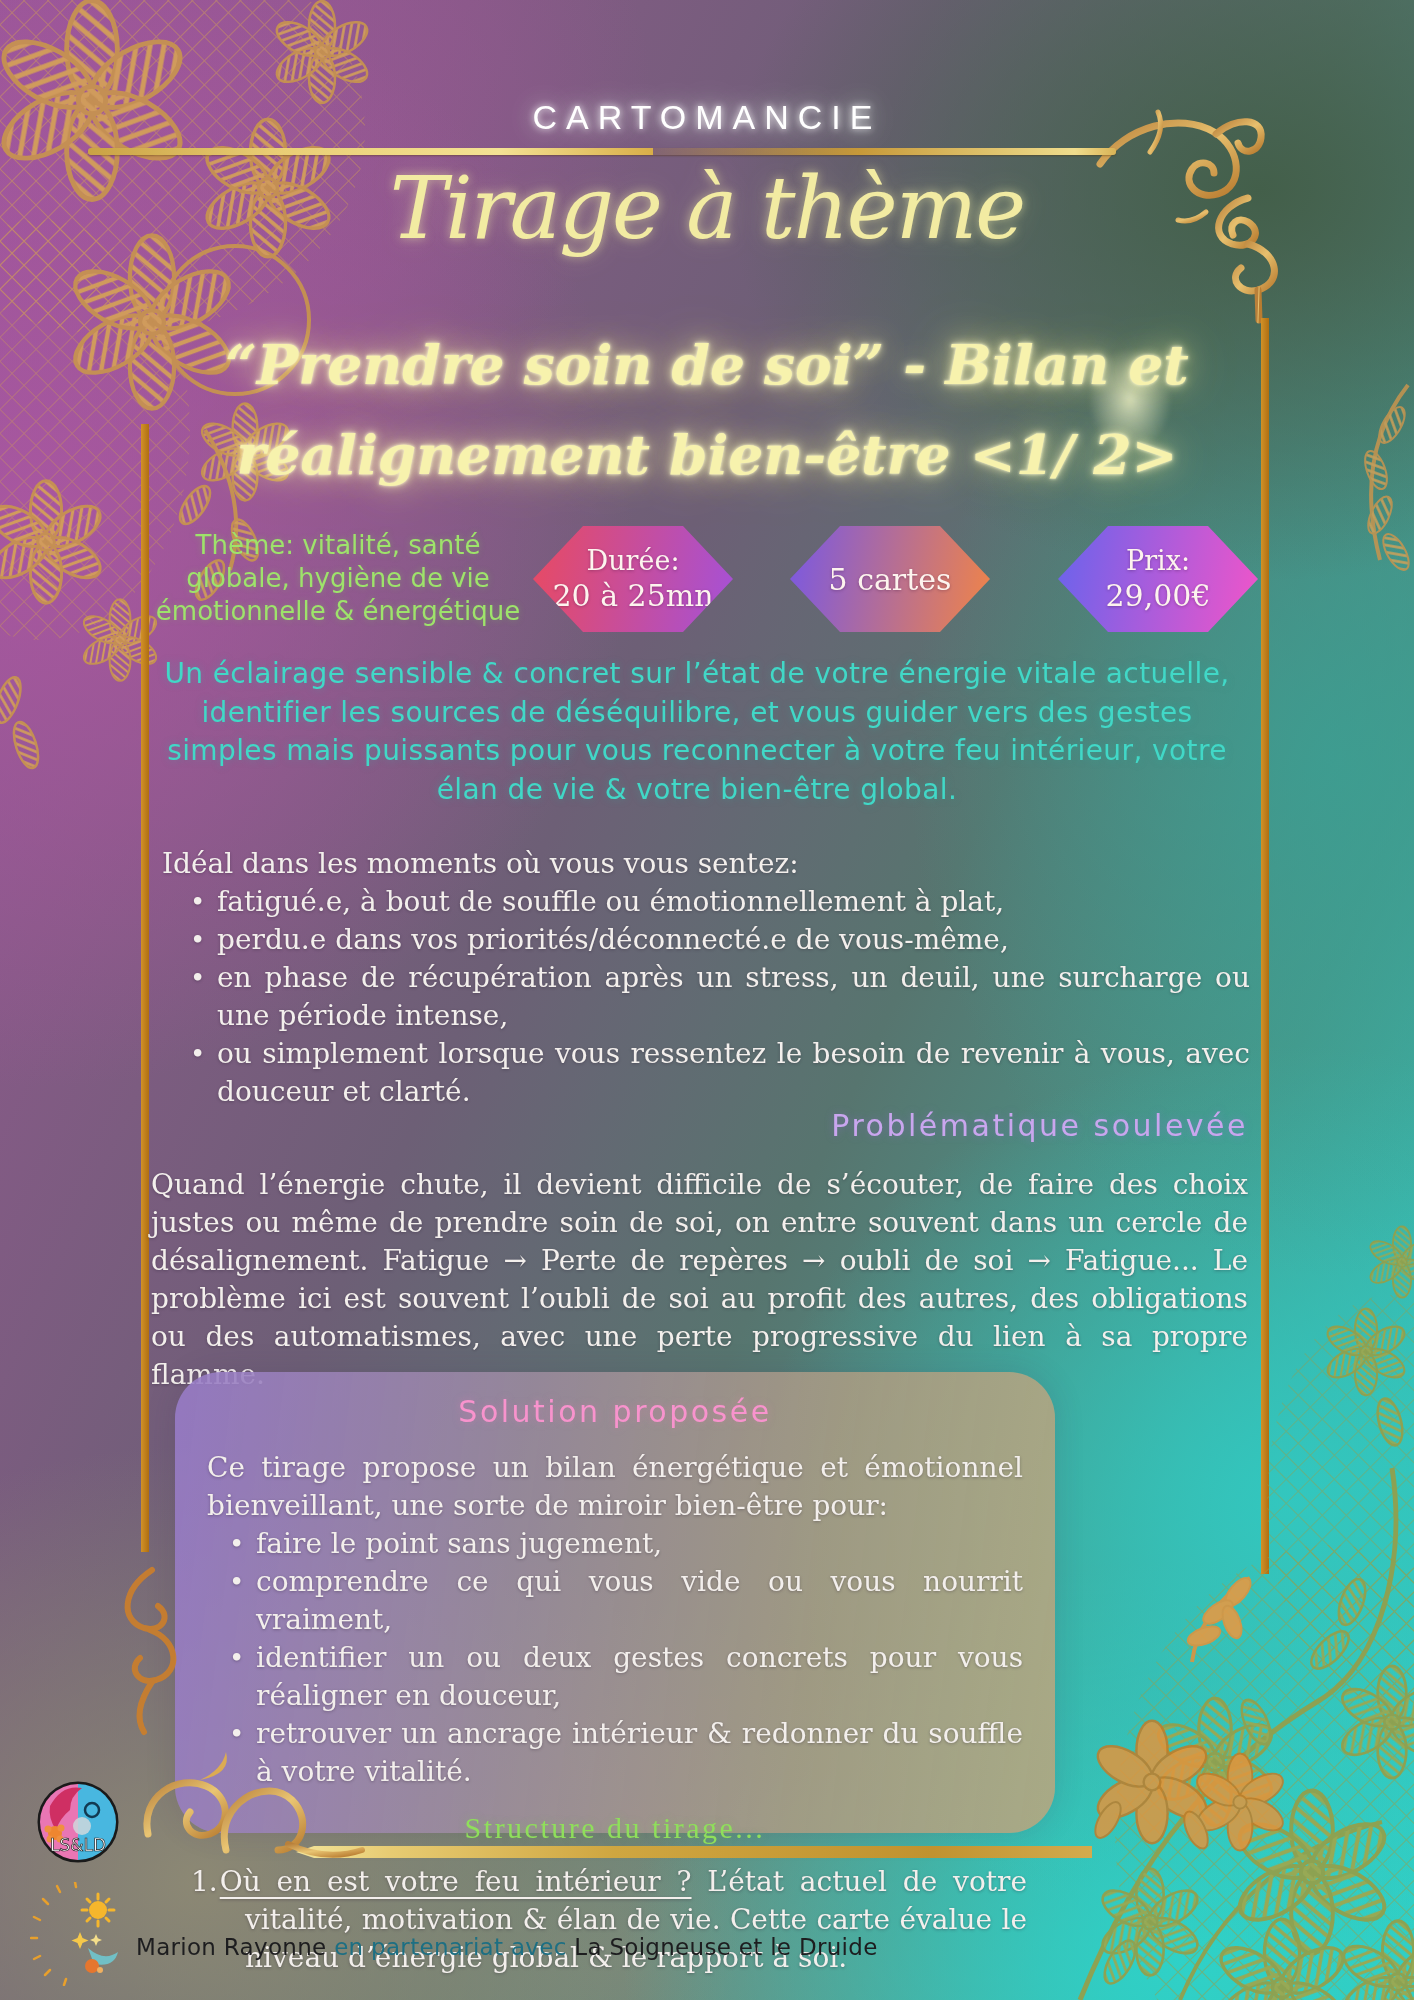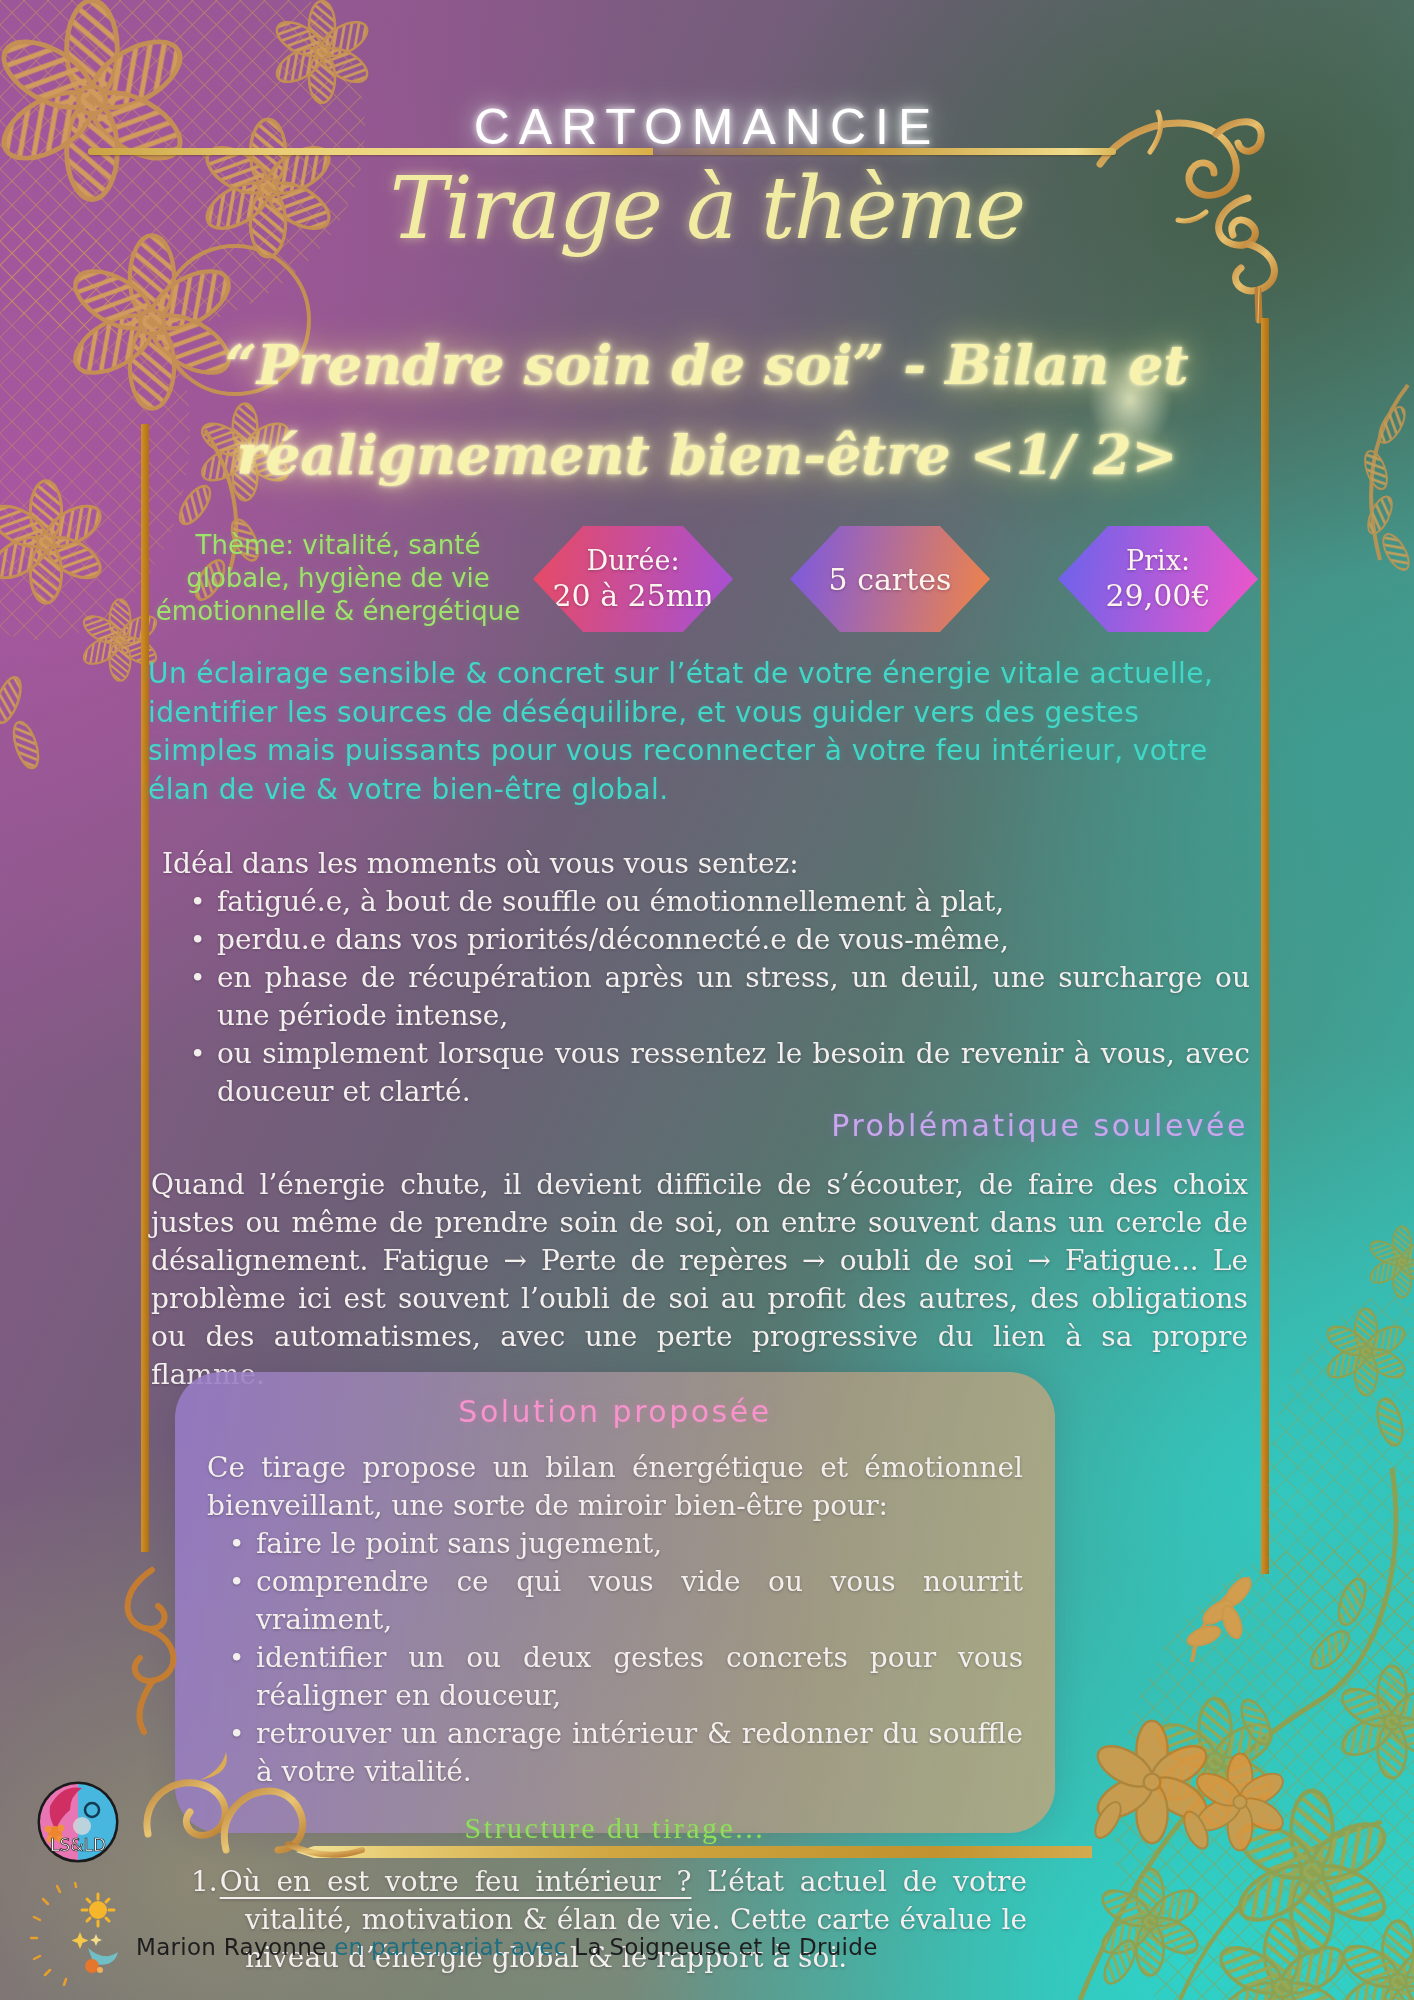--- a/index.html
+++ b/index.html
@@ -18,21 +18,21 @@
   }
   svg.decor{position:absolute;left:0;top:0;pointer-events:none;}
   #decor-back{z-index:1;}
   #decor-front{z-index:3;}
   .content{position:absolute;z-index:2;}
   .sparkle{position:absolute;z-index:2;left:1088px;top:348px;width:84px;height:104px;border-radius:50%;
     background:radial-gradient(closest-side,rgba(255,255,215,.75),rgba(255,255,215,0));filter:blur(2px);}
 
   
   .cartomancie{left:0;top:98px;width:100%;text-align:center;
-    font-family:"Liberation Sans","DejaVu Sans",sans-serif;font-size:50px;font-weight:400;
+    font-family:"Liberation Sans","DejaVu Sans",sans-serif;font-size:34px;font-weight:400;
     letter-spacing:9px;color:#ffffff;
     text-shadow:0 0 7px rgba(255,255,255,.95),0 0 22px rgba(235,255,235,.75),0 0 40px rgba(220,255,230,.4);}
   .goldline-top{left:88px;top:148px;width:1028px;height:7px;border-radius:3px;
     background:linear-gradient(90deg,#caa244 0%,#e9cd74 18%,#f4e294 40%,#d9ae48 55%,#c5923322 0%,#c79939 75%,#f0dd8d 96%,#d9b356 100%);
     box-shadow:0 1px 2px rgba(80,50,0,.4);}
   .script{font-family:"DejaVu Serif","Liberation Serif",serif;font-style:italic;text-align:center;width:100%;left:0;}
   .kicker{top:158px;font-size:86px;font-weight:400;color:#f2eba2;letter-spacing:-2px;
     text-shadow:0 0 10px rgba(250,245,170,.5),0 0 26px rgba(250,245,170,.28);}
   .title-line{font-weight:700;font-size:55px;color:#f7f2ad;letter-spacing:0;
     text-shadow:0 0 3px #fffbd0,0 0 10px rgba(255,252,190,.9),0 0 30px rgba(250,244,150,.65),0 0 55px rgba(250,244,150,.4);}
@@ -49,21 +49,21 @@
     display:flex;flex-direction:column;align-items:center;justify-content:center;gap:2px;
     color:#fdf4ee;text-shadow:0 1px 3px rgba(60,20,60,.35);}
   .hex .l1{font-size:27px;}
   .hex .l2{font-size:30px;}
   #hex-duree{left:533px;}
   #hex-cartes{left:790px;}
   #hex-cartes .l1{font-size:30px;}
   #hex-prix{left:1058px;}
 
   
-  .intro{left:148px;top:655px;width:1086px;text-align:left;
+  .intro{left:154px;top:655px;width:1086px;text-align:center;
     font-family:"DejaVu Sans","Liberation Sans",sans-serif;font-size:28px;line-height:38.5px;
     color:#41d8c7;letter-spacing:.4px;text-shadow:0 0 8px rgba(40,180,165,.35);}
 
   
   .body-serif{color:#f3efec;font-size:28px;line-height:38px;text-shadow:0 1px 3px rgba(40,30,50,.35);}
   .ideal{left:162px;top:845px;width:1088px;}
   .ideal-heading{margin:0;}
   ul.dots{list-style:none;margin:0;padding:0 0 0 28px;}
   ul.dots li{position:relative;padding-left:27px;text-align:justify;}
   ul.dots li .blt{position:absolute;left:0;top:0;font-size:26px;}

